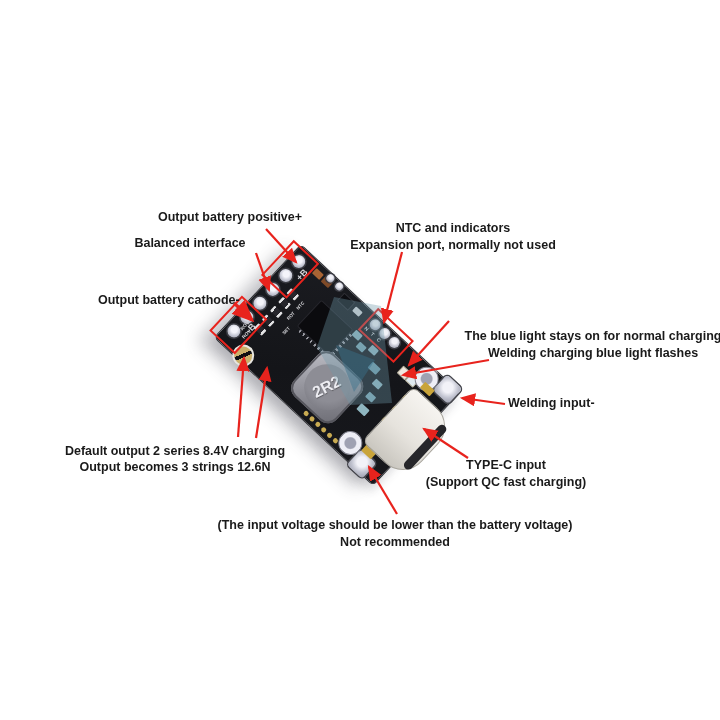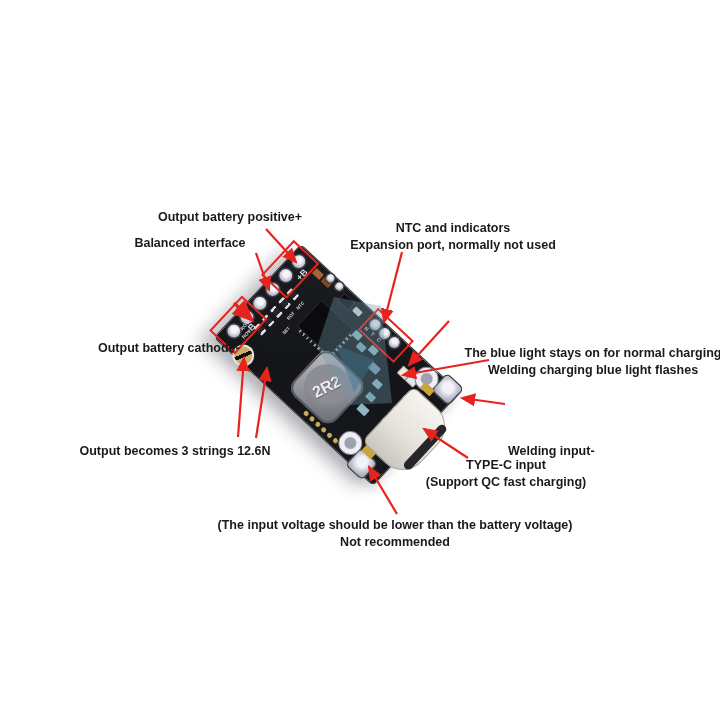--- a/index.html
+++ b/index.html
@@ -1,21 +1,21 @@
 <!DOCTYPE html>
 <html><head>
 <meta charset="utf-8">
 <style>
   html,body{margin:0;padding:0;background:#ffffff;}
   .stage{position:relative;width:720px;height:720px;background:#fff;overflow:hidden;
          font-family:"Liberation Sans",sans-serif;}
   
   .lbl{position:absolute;font-weight:bold;font-size:12.5px;line-height:16.5px;
        color:#1a1a1a;text-align:center;white-space:nowrap;transform:translateX(-50%);z-index:40;}
-  .lbl.left{transform:none;text-align:center;margin-top:48px;}
+  .lbl.left{transform:none;text-align:center;}
   
   .pcb{position:absolute;left:228px;top:301px;width:216px;height:126px;
        background:linear-gradient(145deg,#1b1c21 0%,#141519 55%,#17181d 100%);
        border:1px solid #2a2b31;border-radius:5px;transform:rotate(43deg);z-index:10;
        box-shadow:-10px 14px 16px rgba(70,70,82,.30), 3px 6px 10px rgba(70,70,82,.16);}
   .rpad{position:absolute;width:13px;height:13px;border-radius:50%;
         background:radial-gradient(circle at 45% 40%,#f4f4fa 0 28%,#c3c5d2 58%,#90929f 100%);
         box-shadow:0 0 0 1.5px #3a3b42;}
   .npad{position:absolute;width:11px;height:11px;border-radius:50%;
         background:radial-gradient(circle at 45% 40%,#f2f2f8 0 28%,#bfc1ce 58%,#8d8f9c 100%);
@@ -177,33 +177,34 @@
   </div>
 
   <div class="lbl left" style="left:98px;top:292px">Output battery cathode-</div>
 
   <div class="lbl" style="left:453px;top:220px">
     <div>NTC and indicators</div>
     <div>Expansion port, normally not used</div>
   </div>
 
 
-  <div class="lbl" style="left:593px;top:345px">
+  <div class="lbl" style="left:593px;top:328px">
     <div>The blue light stays on for normal charging</div>
     <div>Welding charging blue light flashes</div>
   </div>
 
   <div class="lbl left" style="left:508px;top:395px">Welding input-</div>
 
   <div class="lbl" style="left:506px;top:457px">
     <div>TYPE-C input</div>
     <div>(Support QC fast charging)</div>
   </div>
 
   <div class="lbl" style="left:175px;top:443px;line-height:16px">
+    <div>Default output 2 series 8.4V charging</div>
     <div>Output becomes 3 strings 12.6N</div>
   </div>
 
   <div class="lbl" style="left:395px;top:517px">
     <div>(The input voltage should be lower than the battery voltage)</div>
     <div>Not recommended</div>
   </div>
 
 </div>
 

